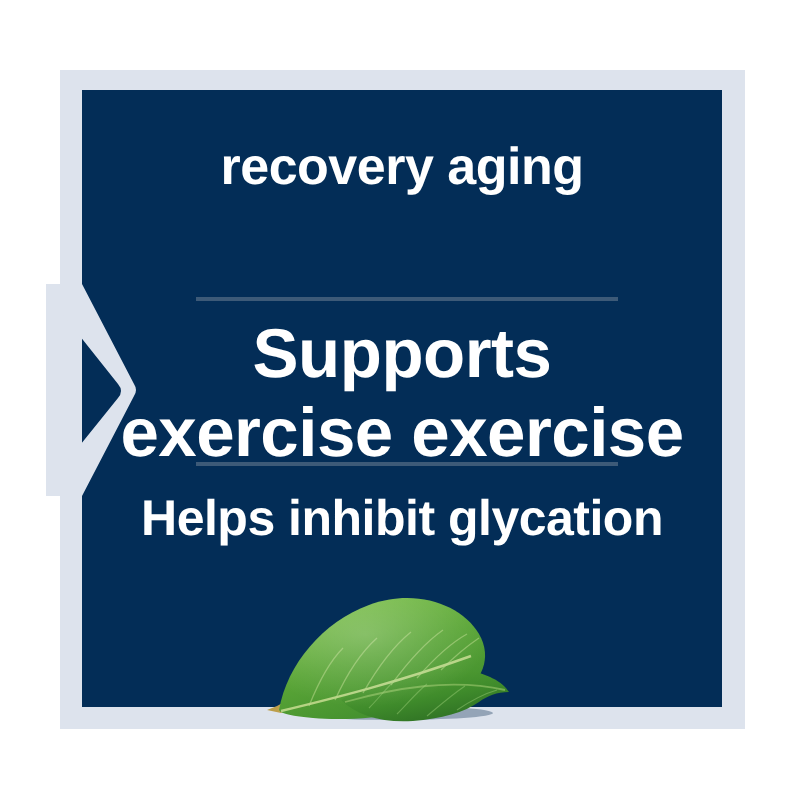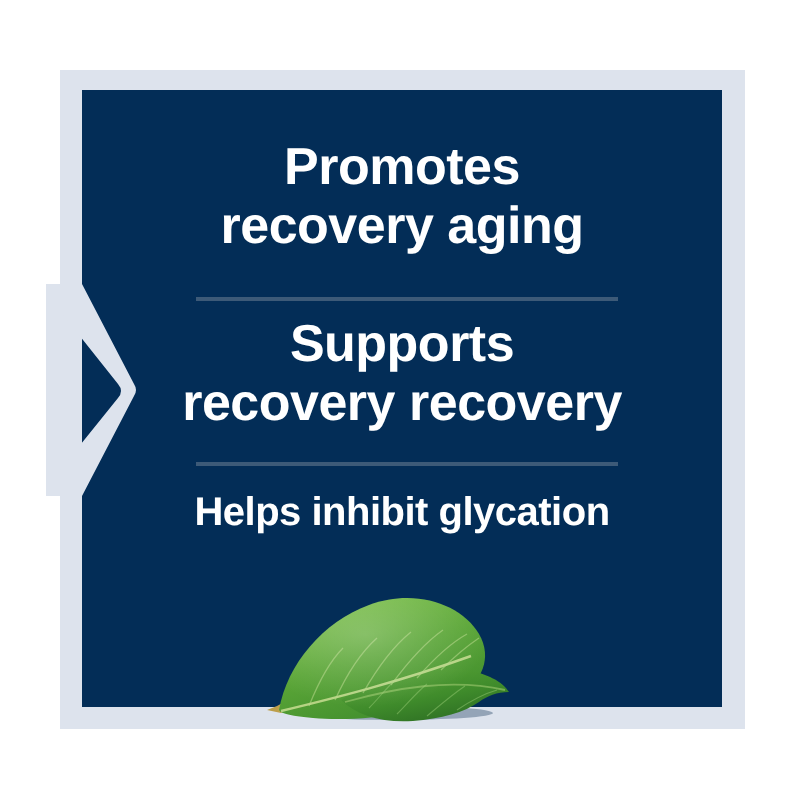--- a/index.html
+++ b/index.html
@@ -68,22 +68,22 @@
     width: 640px;
     text-align: center;
     color: #ffffff;
     font-weight: bold;
     letter-spacing: -0.5px;
     line-height: 1.14;
     text-rendering: geometricPrecision;
   }
 
   .benefit-0 { top: 48px;  font-size: 52px; }
-  .benefit-1 { top: 225px; font-size: 52px; }
-  .benefit-2 { top: 400px; font-size: 40px; }
+  .benefit-1 { top: 225px; font-size: 69px; }
+  .benefit-2 { top: 400px; font-size: 50px; }
 
   
   .divider {
     position: absolute;
     left: 114px;
     width: 422px;
     height: 4px;
     background: #3d5a78;
     border: 0;
     margin: 0;
@@ -114,29 +114,28 @@
   <div class="chevron-wrap">
     <svg width="92" height="212" viewBox="0 0 92 212" xmlns="http://www.w3.org/2000/svg">
       <path d="M 10 0 L 10 22 L 72 100 Q 78 107 72 114 L 10 191 L 10 212 L 36 212 L 88 112 Q 92 106 88 100 L 36 0 Z" fill="#dde3ed"></path>
       <path d="M 0 0 L 0 212 L 14 212 L 14 0 Z" fill="#dde3ed"></path>
     </svg>
   </div>
 
   <div class="benefits">
 
     <div class="benefit benefit-0">
-      <div>Promotes</div>
       <div>recovery aging</div>
     </div>
 
     <hr class="divider divider-0">
 
     <div class="benefit benefit-1">
       <div>Supports</div>
-      <div>recovery recovery</div>
+      <div>exercise exercise</div>
     </div>
 
     <hr class="divider divider-1">
 
     <div class="benefit benefit-2">
       <div>Helps inhibit glycation</div>
     </div>
 
   </div>
 

